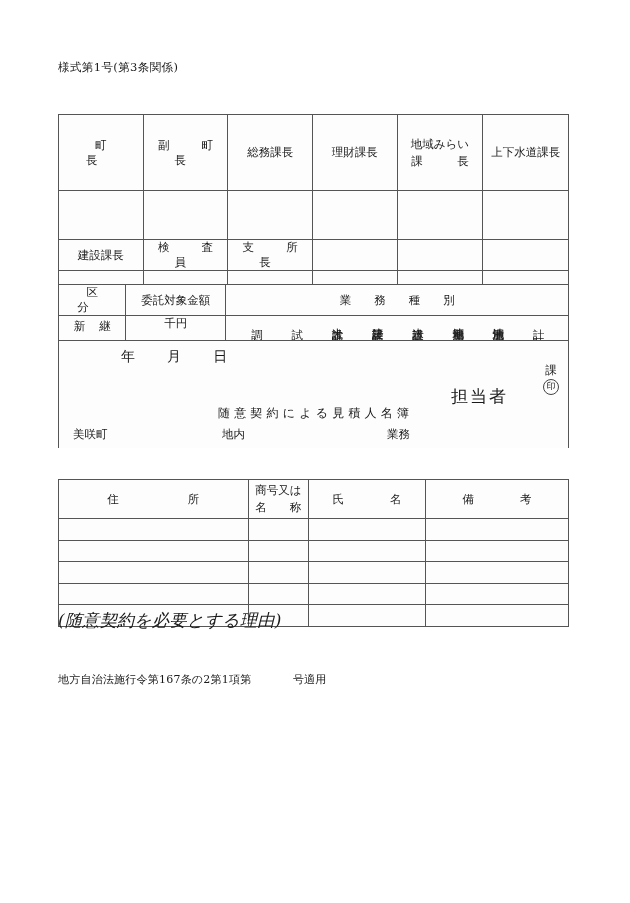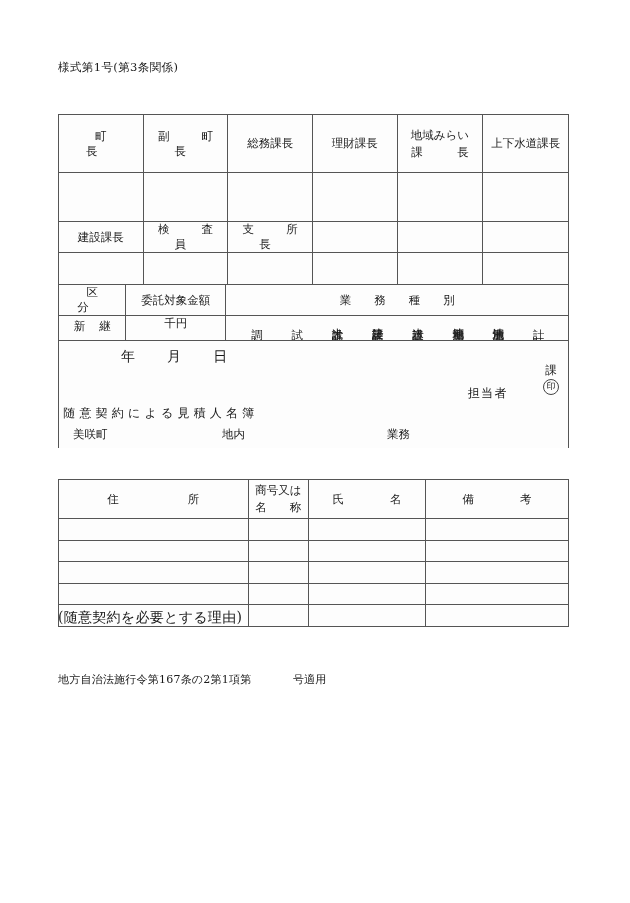--- a/index.html
+++ b/index.html
@@ -53,21 +53,21 @@
   .kessai-wrap {
     position: absolute;
     left: 58px;
     top: 82px;
     width: 511px;
   }
   .kessai td { height: 24px; }
   .kessai td.blank { height: 48px; }
   .kessai .two-line {
     line-height: 1.45;
-    padding: 12px 0;
+    padding: 21px 0;
   }
   .sp2 { letter-spacing: 1.6em; padding-left: 1.6em; }
   .sp3 { letter-spacing: 0.9em; padding-left: 0.9em; }
 
   
   .kubun-wrap {
     position: absolute;
     left: 58px;
     top: 252px;
     width: 511px;
@@ -159,29 +159,29 @@
     border: 1px solid #444;
     border-radius: 50%;
     font-size: 9px;
     text-align: center;
     margin-top: 2px;
   }
   .tantousha {
     position: absolute;
     right: 60px;
     top: 44px;
-    font-size: 12px;
+    font-size: 17px;
     letter-spacing: 0.12em;
   }
   .meibo-title {
     position: absolute;
     left: 0;
     right: 0;
     top: 64px;
-    text-align: left;
+    text-align: center;
     font-size: 12px;
     letter-spacing: 0.35em;
     padding-left: 0.35em;
   }
   .chiku-line {
     position: absolute;
     left: 8px;
     top: 86px;
     right: 8px;
     font-size: 11.5px;
@@ -199,22 +199,23 @@
   }
   .list th { height: 38px; }
   .list th.two-line { line-height: 1.45; }
   .list td { height: 20.5px; }
 
   
   .reason {
     position: absolute;
     left: 58px;
     top: 609px;
-    font-size: 14px;
+    font-size: 17px;
     letter-spacing: 0.02em;
+    font-style: italic;
   }
   .houki {
     position: absolute;
     left: 58px;
     top: 672px;
     font-size: 11px;
     letter-spacing: 0.02em;
   }
   .houki .blankspan { display: inline-block; width: 34px; }
 </style>

